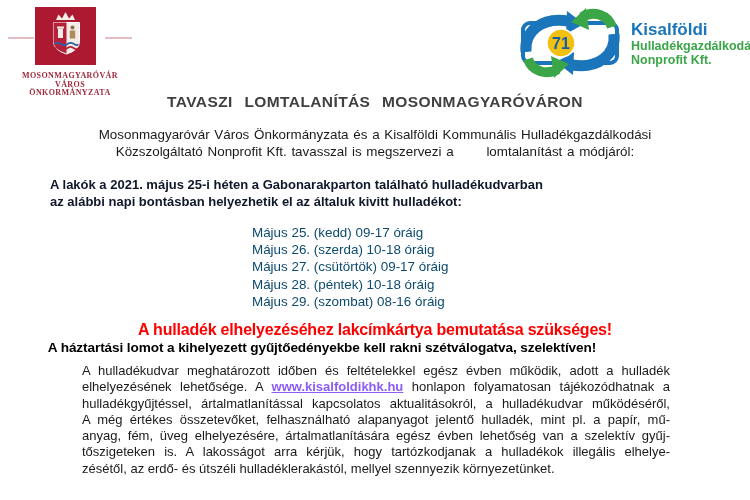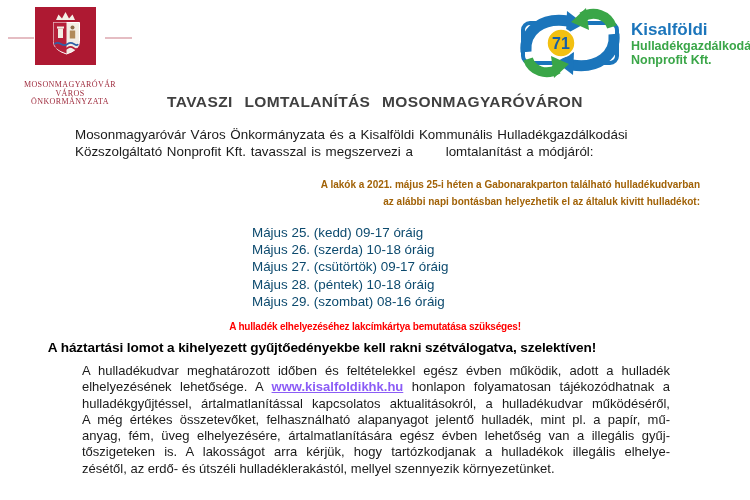--- a/index.html
+++ b/index.html
@@ -5,59 +5,59 @@
   html,body { margin:0; padding:0; }
   body {
     width:750px; height:500px; background:#ffffff; overflow:hidden;
     font-family:"Liberation Sans","DejaVu Sans",sans-serif; color:#111;
   }
   .page { position:relative; width:750px; height:500px; background:#fff; }
 
   
   .city-logo { position:absolute; left:8px; top:7px; width:124px; }
   .city-text {
-    margin-top:12px; text-align:center;
-    font-family:"Liberation Serif","DejaVu Serif",serif; font-weight:normal;
+    margin-top:3px; text-align:center;
+    font-family:"Liberation Serif","DejaVu Serif",serif; font-weight:bold;
     color:#9E2A3C; font-size:8px; line-height:8.5px; letter-spacing:.4px;
   }
   .company-logo { position:absolute; left:518px; top:6px; display:flex; align-items:flex-start; }
   .company-text { margin-left:9px; padding-top:14px; font-weight:bold; }
   .company-name { color:#1B75BB; font-size:17px; line-height:20px; }
   .company-sub  { color:#3AA648; font-size:12.5px; line-height:13.5px; }
 
   
   .title {
     position:absolute; top:93px; left:0; width:750px; text-align:center;
     color:#404040; font-weight:bold; font-size:15.5px;
     letter-spacing:.4px; word-spacing:7px;
   }
 
   
   .intro {
-    position:absolute; top:126px; left:75px; width:600px; 
+    position:absolute; top:126px; left:75px; width:600px; text-align:center;
     font-size:13.4px; line-height:17px; color:#1a1a1a; word-spacing:1px;
   }
   .b { font-weight:normal;margin-left:28px; }
 
   
   .notice {
-    position:absolute; top:177px; left:50px; width:650px; text-align:right;
-    font-weight:bold; font-size:10px; line-height:16.5px; color:#a16207;
+    position:absolute; top:177px; left:50px; width:650px; text-align:left;
+    font-weight:bold; font-size:13px; line-height:16.5px; color:#0f172a;
   }
 
   
   .schedule {
     position:absolute; top:224px; left:252px;
     font-size:13.4px; line-height:17.2px; color:#0c4a6e;
   }
 
   
   .alert-red {
     position:absolute; top:321px; left:0; width:750px; text-align:center;
-    color:#FF0000; font-weight:bold; font-size:10px; letter-spacing:-.2px;
+    color:#FF0000; font-weight:bold; font-size:16px; letter-spacing:-.2px;
   }
   .alert-black {
     position:absolute; top:340px; left:0; width:644px; text-align:center;
     color:#000; font-weight:bold; font-size:13.6px; letter-spacing:-.1px;
   }
 
   
   .body-text {
     position:absolute; top:363px; left:82px; width:588px;
     font-size:13px; line-height:16.3px; color:#1a1a1a;
@@ -142,19 +142,19 @@
   <div class="alert-black">A háztartási lomot a kihelyezett gyűjtőedényekbe kell rakni szétválogatva, szelektíven!</div>
 
   <div class="body-text">
     <div>
       <div class="jline">A hulladékudvar meghatározott időben és feltételekkel egész évben működik, adott a hulladék</div>
       <div class="jline"><span>elhelyezésének lehetősége. A </span><span class="link">www.kisalfoldikhk.hu</span><span> honlapon folyamatosan tájékozódhatnak a</span></div>
       <div class="jline">hulladékgyűjtéssel, ártalmatlanítással kapcsolatos aktualitásokról, a hulladékudvar működéséről,</div>
     </div>
     <div>
       <div class="jline">A még értékes összetevőket, felhasználható alapanyagot jelentő hulladék, mint pl. a papír, mű-</div>
-      <div class="jline">anyag, fém, üveg elhelyezésére, ártalmatlanítására egész évben lehetőség van a illegális gyűj-</div>
+      <div class="jline">anyag, fém, üveg elhelyezésére, ártalmatlanítására egész évben lehetőség van a szelektív gyűj-</div>
       <div class="jline">tőszigeteken is. A lakosságot arra kérjük, hogy tartózkodjanak a hulladékok illegális elhelye-</div>
       <div class="lline">zésétől, az erdő- és útszéli hulladéklerakástól, mellyel szennyezik környezetünket.</div>
     </div>
   </div>
 
 </div>
 
 </body></html>

